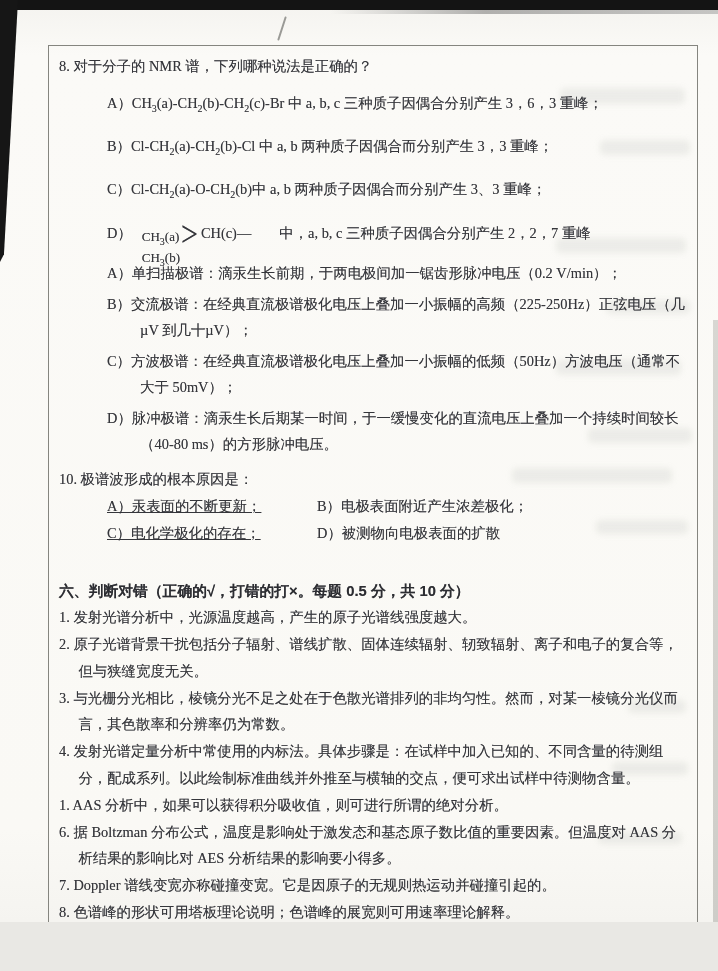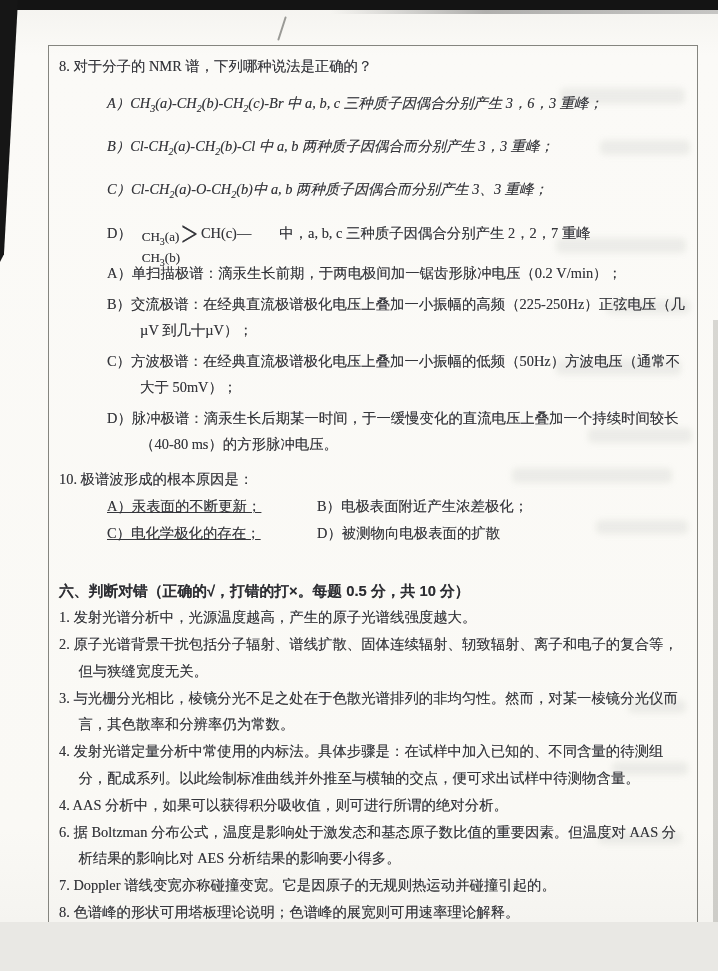--- a/index.html
+++ b/index.html
@@ -39,21 +39,21 @@
 
   
   .qbox {
     position:absolute; left:48px; top:45px; width:650px; height:901px;
     border:1px solid #85857f; box-sizing:border-box;
     padding:8px 12px 0 10px; overflow:hidden;
     font-size:14.4px;
     text-shadow:0 0 .5px rgba(60,60,65,.55);
   }
   .q-title { line-height:24px; }
-  .opt8 { margin:13px 0 0 48px; line-height:24px;font-style:italic; }
+  .opt8 { margin:13px 0 0 48px; line-height:24px; }
   sub { font-size:10px; }
   .optd-row { display:flex; align-items:center; margin:6px 0 0 48px; height:42px; }
   .optd-label { margin-right:10px; }
   .stack { display:flex; flex-direction:column; font-size:13px; line-height:17px;margin-top:31px; }
   .angle { font-size:30px; font-weight:400; transform:scaleY(1.2); margin:0 3px 0 1px; }
   .optd-rest { margin-left:28px; }
   .q9-title { margin-top:6px; line-height:25px; }
   .opt9 { margin:6px 0 0 48px; line-height:25.5px; padding-left:2.3em; text-indent:-2.3em; }
   .q10-title { margin-top:10px; line-height:25px; }
   .q10-row { margin:2px 0 0 48px; line-height:25px; display:flex; }
@@ -118,21 +118,21 @@
       <span class="q10-cell-a">C）电化学极化的存在；</span>
       <span>D）被测物向电极表面的扩散</span>
     </div>
 
     <div class="sec-title">六、判断对错（正确的√，打错的打×。每题 0.5 分，共 10 分）</div>
     <div class="judge-items">
       <div class="j-item">1. 发射光谱分析中，光源温度越高，产生的原子光谱线强度越大。</div>
       <div class="j-item">2. 原子光谱背景干扰包括分子辐射、谱线扩散、固体连续辐射、轫致辐射、离子和电子的复合等，但与狭缝宽度无关。</div>
       <div class="j-item">3. 与光栅分光相比，棱镜分光不足之处在于色散光谱排列的非均匀性。然而，对某一棱镜分光仪而言，其色散率和分辨率仍为常数。</div>
       <div class="j-item">4. 发射光谱定量分析中常使用的内标法。具体步骤是：在试样中加入已知的、不同含量的待测组分，配成系列。以此绘制标准曲线并外推至与横轴的交点，便可求出试样中待测物含量。</div>
-      <div class="j-item">4. AAS 分析中，如果可以获得积分吸收值，则可进行所谓的绝对分析。</div>
+      <div class="j-item">1. AAS 分析中，如果可以获得积分吸收值，则可进行所谓的绝对分析。</div>
       <div class="j-item">6. 据 Boltzman 分布公式，温度是影响处于激发态和基态原子数比值的重要因素。但温度对 AAS 分析结果的影响比对 AES 分析结果的影响要小得多。</div>
       <div class="j-item">7. Doppler 谱线变宽亦称碰撞变宽。它是因原子的无规则热运动并碰撞引起的。</div>
       <div class="j-item">8. 色谱峰的形状可用塔板理论说明；色谱峰的展宽则可用速率理论解释。</div>
       <div class="j-item">9. 对某混合有机物进行 GC 分离分析.设定气化室温度为 250℃；柱温 250℃；检测器温度为 270℃；进样量为 1 µL。</div>
     </div>
   </div>
 
   <div class="page-footer">第 7 页　共 9 页</div>
 </div>
 

